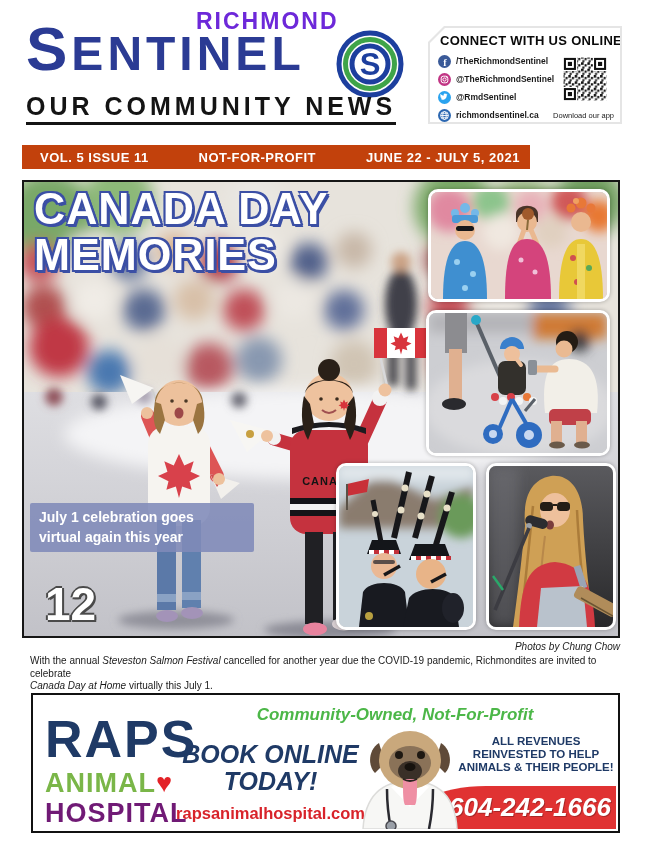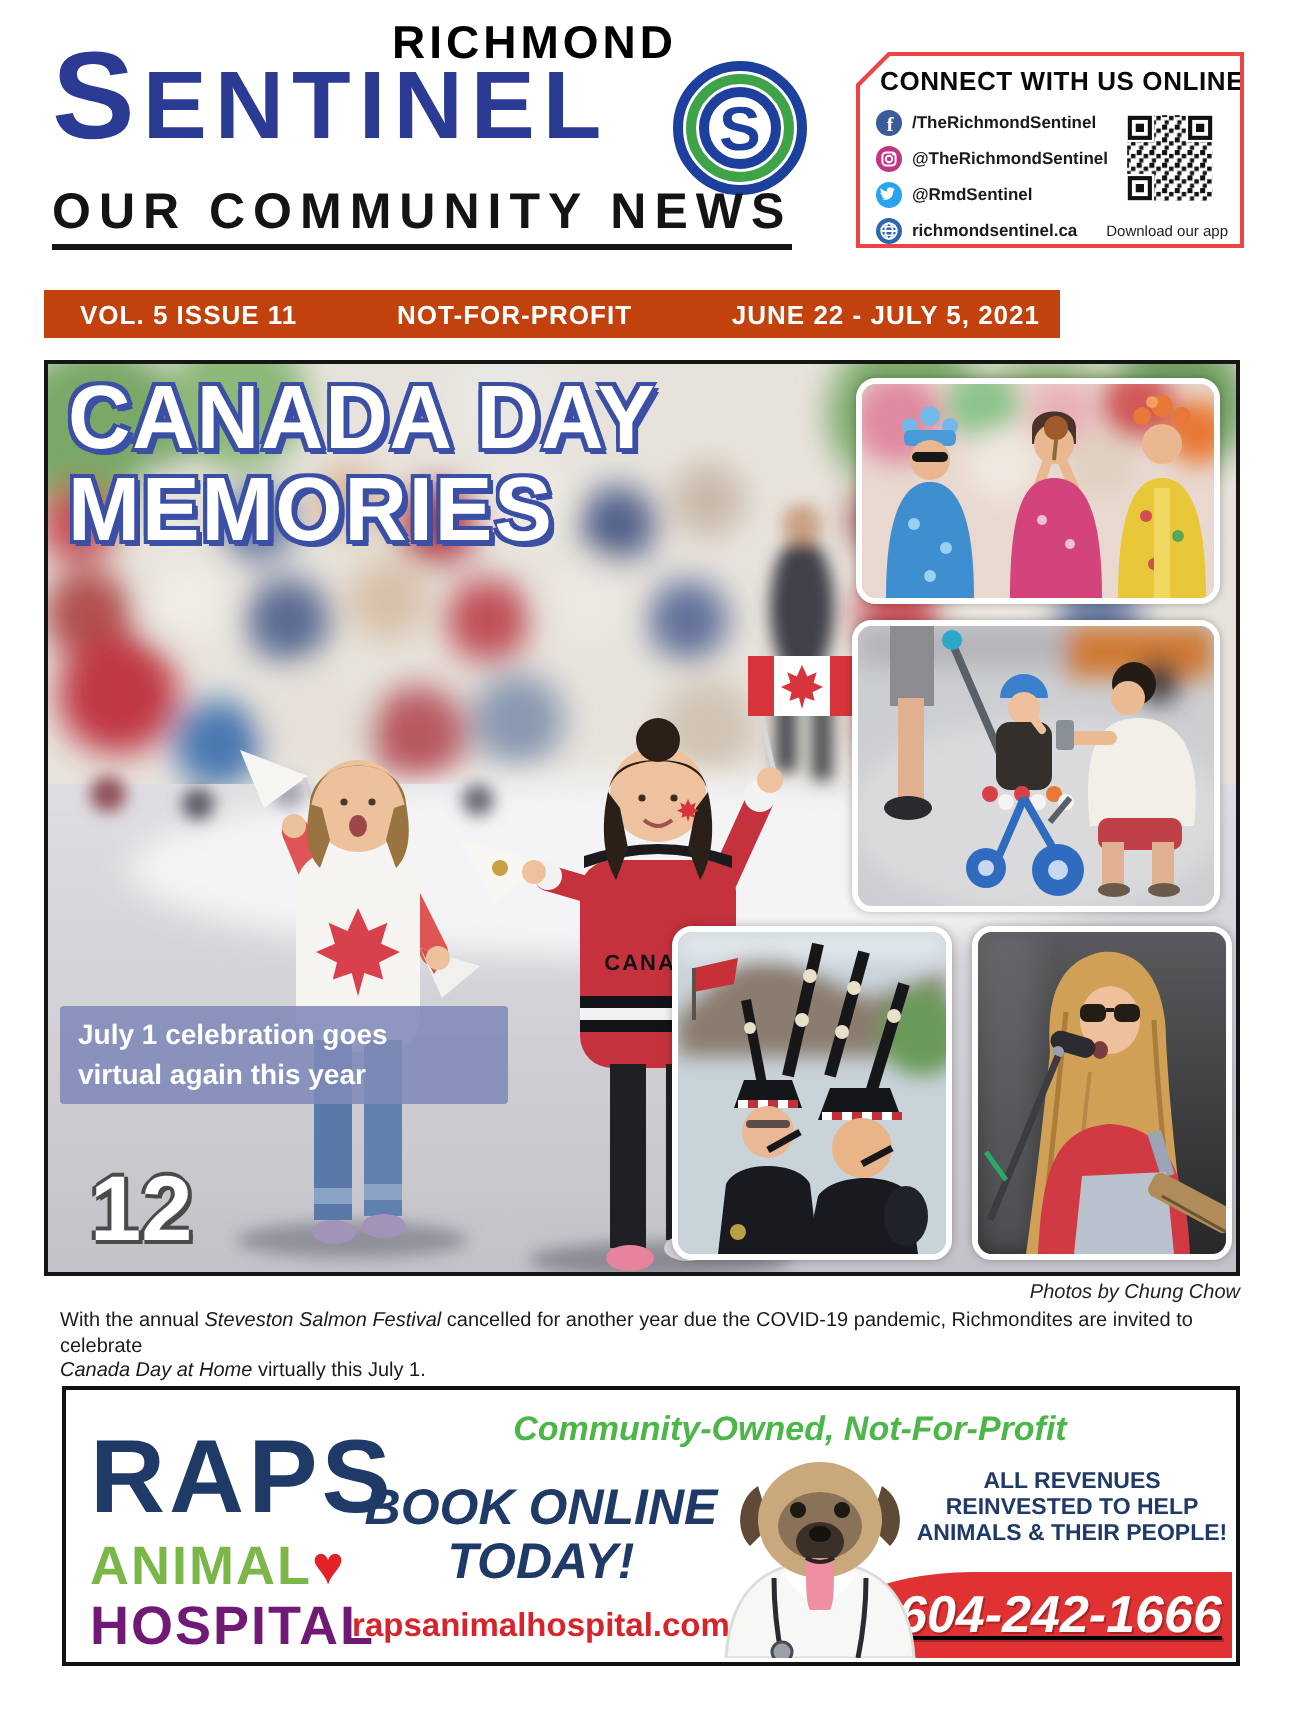--- a/index.html
+++ b/index.html
@@ -1,31 +1,31 @@
 <!DOCTYPE html>
 <html><head>
 <meta charset="utf-8">
 <style>
   html,body{margin:0;padding:0;background:#fff;}
   .page{position:relative;width:648px;height:864px;background:#fff;overflow:hidden;
         font-family:"Liberation Sans",sans-serif;}
   
   .kicker{position:absolute;left:196px;top:8px;font-size:23px;font-weight:800;
-          letter-spacing:2px;color:#000000;}
+          letter-spacing:2px;color:#6d28d9;}
   .title{position:absolute;left:26px;top:18px;color:#2b3b94;font-weight:800;
          letter-spacing:4px;line-height:1;white-space:nowrap;text-align:right;}
   .title .bigS{font-size:62px;}
   .title .rest{font-size:48px;}
   .logo{position:absolute;left:336px;top:30px;}
   .tagline{position:absolute;left:26px;top:92px;font-size:25px;font-weight:800;
            letter-spacing:4px;color:#141414;border-bottom:3px solid #141414;
            padding-bottom:1px;white-space:nowrap;}
   
   .connect{position:absolute;left:428px;top:26px;width:194px;height:98px;
-           background:#ef4444;clip-path:polygon(16px 0,100% 0,100% 100%,0 100%,0 16px);}
+           background:#e5e5e5;clip-path:polygon(16px 0,100% 0,100% 100%,0 100%,0 16px);}
   .connect-in{position:absolute;inset:2px;background:#fff;
               clip-path:polygon(15px 0,100% 0,100% 100%,0 100%,0 15px);}
   .connect-h{position:absolute;left:10px;top:5px;font-size:13px;font-weight:800;
              letter-spacing:.3px;color:#0a0a0a;white-space:nowrap;}
   .soc{position:absolute;left:8px;top:24px;width:178px;}
   .soc-row{display:flex;align-items:center;height:18px;}
   .soc-row svg{flex:0 0 13px;}
   .soc-label{font-size:8.5px;font-weight:bold;color:#1a1a1a;margin-left:5px;white-space:nowrap;}
   .dl{font-size:7.5px;font-weight:normal;color:#1a1a1a;margin-left:auto;margin-right:2px;text-align:center;}
   .qr{position:absolute;right:10px;top:28px;}
@@ -71,21 +71,21 @@
   .raps .l3{font-size:27px;font-weight:800;color:#701a75;letter-spacing:1px;margin-top:3px;}
   .ad-tag{position:absolute;left:162px;top:10px;width:400px;text-align:center;
           font-size:17px;font-weight:800;font-style:italic;color:#4cb748;}
   .ad-cta{position:absolute;left:120px;top:46px;width:235px;text-align:center;
           font-size:25px;font-weight:800;font-style:italic;color:#1f3a66;line-height:27px;}
   .ad-url{position:absolute;left:120px;top:109px;width:235px;text-align:center;
           font-size:16.5px;font-weight:700;color:#d8232a;}
   .ad-rev{position:absolute;left:413px;top:40px;width:180px;text-align:center;
           font-size:11.5px;font-weight:800;color:#1f3a66;line-height:13px;}
   .ad-phonebar{position:absolute;left:368px;top:91px;width:215px;height:43px;background:#e03232;
-               border-top-left-radius:85px 43px;display:flex;align-items:center;text-decoration:underline;}
+               border-top-left-radius:85px 43px;display:flex;align-items:center;}
   .ad-phone{color:#fff;font-size:26px;font-weight:800;font-style:italic;margin-left:48px;
             text-shadow:1px 1px 0 rgba(0,0,0,.25);white-space:nowrap;}
   .ad-dog{position:absolute;left:318px;top:28px;z-index:3;}
 </style>
 </head>
 <body>
 
 <div class="page">
 
   <div class="kicker">RICHMOND</div>

